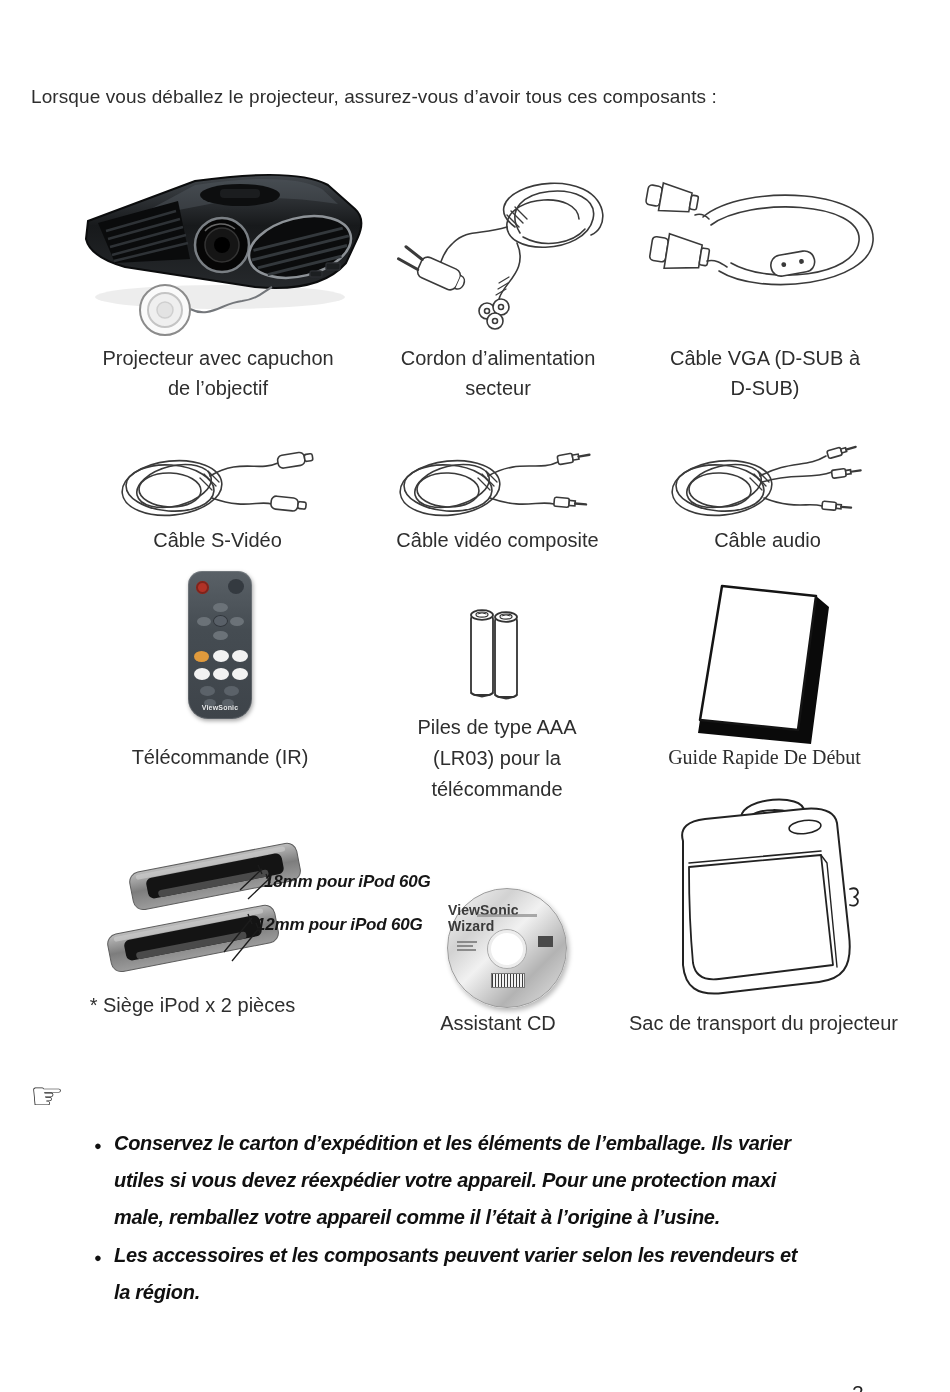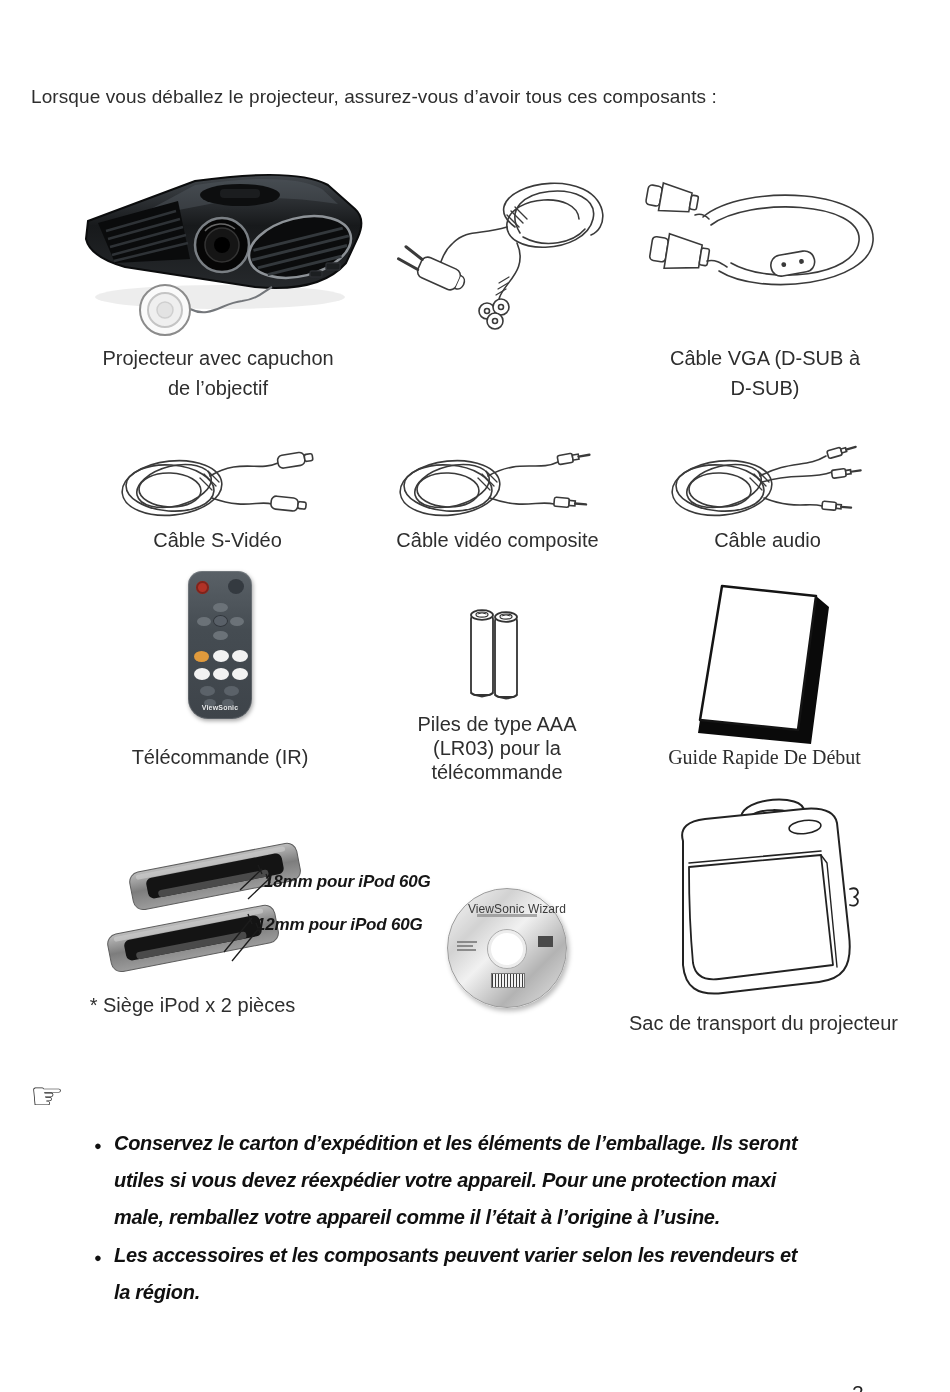--- a/index.html
+++ b/index.html
@@ -7,21 +7,21 @@
     position:relative;width:950px;height:1392px;margin:1px auto;
     background:#ffffff;overflow:hidden;
     font-family:"Liberation Sans",sans-serif;color:#2b2b2b;
   }
   .abs{position:absolute;}
   .intro{font-size:19px;color:#2e2e2e;letter-spacing:0.1px;}
   .lbl{
     font-size:20px;line-height:30px;text-align:center;
     white-space:pre-line;color:#2e2e2e;
   }
-  .lbl3{line-height:24px;}
+  .lbl3{line-height:31px;}
   .ann{
     font-size:17px;font-weight:bold;font-style:italic;color:#161616;
     white-space:nowrap;letter-spacing:-0.2px;
   }
   .note-hand{font-size:38px;color:#222;line-height:34px;}
   .note-text{
     font-size:20px;font-weight:bold;font-style:italic;line-height:37px;
     letter-spacing:-0.3px;color:#101010;white-space:pre-line;
   }
   .bullet-marker{font-size:13px;color:#101010;line-height:37px;}
@@ -43,22 +43,22 @@
     position:relative;width:118px;height:118px;border-radius:50%;
     background:linear-gradient(135deg,#fbfbfb 0%,#d2d2d2 28%,#f1f1f1 46%,#b3b3b3 72%,#e6e6e6 100%);
     border:1px solid #9c9c9c;box-shadow:2px 3px 5px rgba(0,0,0,0.28);
   }
   .cd-hole{
     position:absolute;left:39px;top:40px;width:38px;height:38px;border-radius:50%;
     background:#ffffff;border:1px solid #a8a8a8;
     box-shadow:inset 0 0 0 3px #ededed;
   }
   .cd-title{
-    position:absolute;left:0;top:13px;width:100%;text-align:right;
-    font-size:12px;font-weight:normal;color:#3a3a3a;letter-spacing:0.1px;
+    position:absolute;left:0;top:13px;width:100%;text-align:left;
+    font-size:14px;font-weight:bold;color:#3a3a3a;letter-spacing:0.1px;
   }
   .cd-sub{position:absolute;left:29px;top:25px;width:60px;height:3px;background:#8a8a8a;opacity:0.7;}
   .cd-line{position:absolute;width:20px;height:2px;background:#777;opacity:0.8;}
   .cd-logo{position:absolute;right:13px;top:47px;width:15px;height:11px;background:#4a4a4a;}
   .cd-barcode{
     position:absolute;left:43px;top:84px;width:32px;height:13px;border:1px solid #777;
     background:repeating-linear-gradient(90deg,#3c3c3c 0 1px,#f2f2f2 1px 3px);
   }
 </style>
 </head>
@@ -164,20 +164,22 @@
     <g transform="rotate(9 40 72)" fill="#fff">
       <rect x="8" y="62" width="16" height="24" rx="4"></rect>
       <polygon points="24,57 58,63 58,86 24,92"></polygon>
       <rect x="58" y="66" width="8" height="17" rx="2"></rect>
     </g>
     <path d="M64,82 C72,80 78,84 84,88"></path>
   </svg>
 
   <div class="abs lbl" style="left:68px;top:342px;width:300px;">Projecteur avec capuchon
 de l’objectif</div>
+  <div class="abs lbl" style="left:378px;top:342px;width:240px;">Cordon d’alimentation
+secteur</div>
   <div class="abs lbl" style="left:640px;top:342px;width:250px;">Câble VGA (D-SUB à
 D-SUB)</div>
 
   <svg class="abs" style="left:100px;top:445px;" width="235" height="85" viewBox="0 0 235 85" fill="none" stroke="#3a3a3a" stroke-width="1.6" stroke-linecap="round">
     <ellipse cx="72" cy="42" rx="50" ry="27" transform="rotate(-6 72 42)"></ellipse>
     <ellipse cx="70" cy="42" rx="44" ry="23" transform="rotate(4 70 42)"></ellipse>
     <ellipse cx="74" cy="40" rx="38" ry="20" transform="rotate(-14 74 40)"></ellipse>
     <ellipse cx="70" cy="44" rx="31" ry="17" transform="rotate(2 70 44)"></ellipse>
     <g stroke-width="1.3">
         <line x1="100" y1="32" x2="112" y2="44"></line>
@@ -345,26 +347,27 @@
     <path d="M88,24 C90,4 150,0 151,18 L144,27 C143,13 97,15 97,26 Z"></path>
     <path d="M30,48 C26,34 36,28 52,26 L150,16 C172,14 182,20 184,30 L196,142 C200,176 188,186 166,189 L70,200 C44,203 32,194 30,172 Z"></path>
     <ellipse cx="152" cy="34" rx="16" ry="6.5" transform="rotate(-7 152 34)" fill="none" stroke-width="1.6"></ellipse>
     <path d="M36,70 L168,58" fill="none" stroke-width="1.6"></path>
     <path d="M36,74 L168,62 L180,172 L66,186 C50,188 42,182 40,170 C37,138 36,104 36,74 Z" fill="none" stroke-width="1.8"></path>
     <path d="M168,62 L174,70 L184,174" fill="none" stroke-width="1.4"></path>
     <path d="M197,96 C205,93 208,101 201,104 C208,106 205,115 197,112" fill="none" stroke-width="1.8"></path>
   </svg>
 
   <div class="abs lbl" style="left:60px;top:989px;width:265px;">* Siège iPod x 2 pièces</div>
+  <div class="abs lbl" style="left:398px;top:1007px;width:200px;">Assistant CD</div>
   <div class="abs lbl" style="left:606px;top:1007px;width:315px;">Sac de transport du projecteur</div>
 
   <div class="abs note-hand" style="left:30px;top:1078px;">☞</div>
 
   <div class="abs bullet-marker" style="left:94px;top:1126px;">●</div>
-  <div class="abs note-text" style="left:114px;top:1124px;width:815px;">Conservez le carton d’expédition et les éléments de l’emballage. Ils seront
+  <div class="abs note-text" style="left:114px;top:1124px;width:815px;">Conservez le carton d’expédition et les éléments de l’emballage. Ils varier
 utiles si vous devez réexpédier votre appareil. Pour une protection maxi
 male, remballez votre appareil comme il l’était à l’origine à l’usine.</div>
 
   <div class="abs bullet-marker" style="left:94px;top:1238px;">●</div>
   <div class="abs note-text" style="left:114px;top:1236px;width:815px;">Les accessoires et les composants peuvent varier selon les revendeurs et
 la région.</div>
 
 
   <div class="abs pagenum" style="left:852px;top:1380px;">2</div>
 

